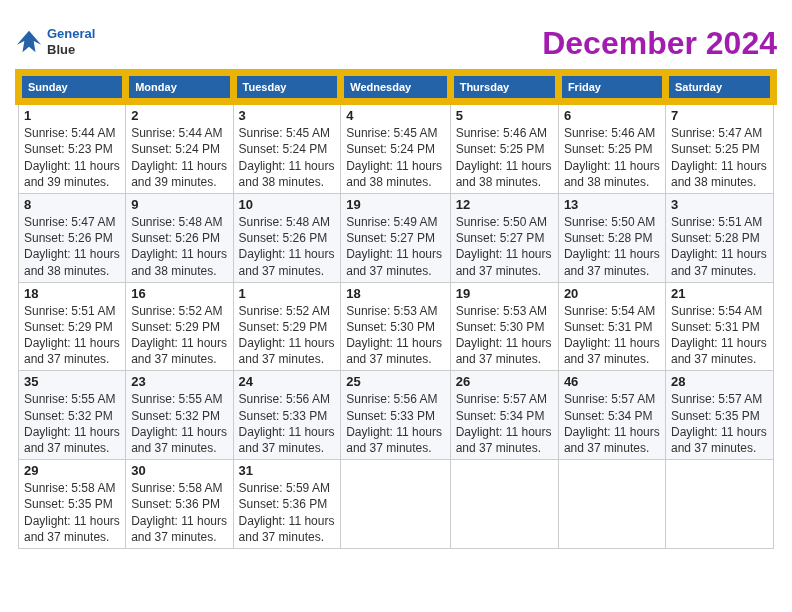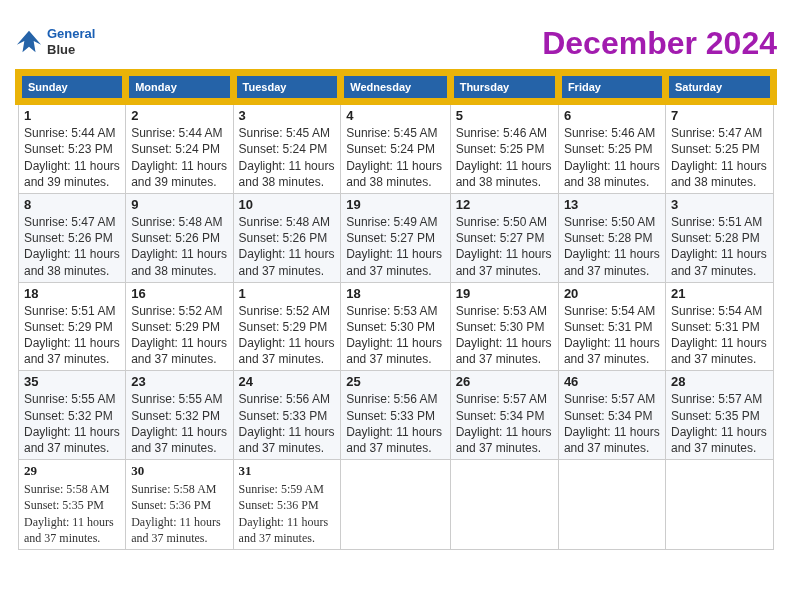--- a/index.html
+++ b/index.html
@@ -85,21 +85,20 @@
     .cell-text {
       font-size: 12px;
       color: #333;
       line-height: 1.35;
     }
     .empty-cell {
       background: #fff !important;
     }
     td.last-row {
       height: 70px;
-      font-family: Liberation Serif, serif;
     }
   </style>
 </head>
 <body>
 
 <div class="page">
   <div class="header">
     <div class="logo">
       <svg class="logo-bird" viewBox="0 0 30 30">
         <polygon points="15,3 28,18 20,14 22,26 15,20 8,26 10,14 2,18" fill="#2563a8"></polygon>

